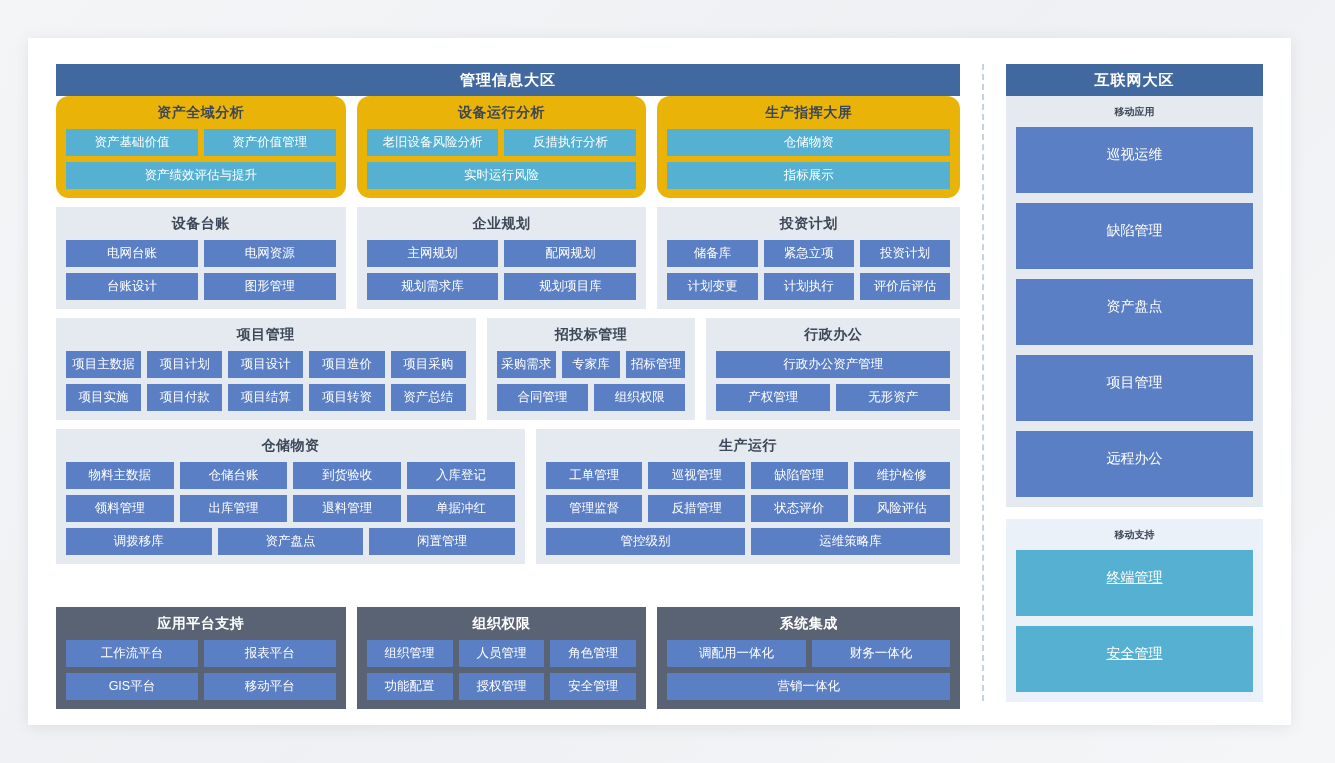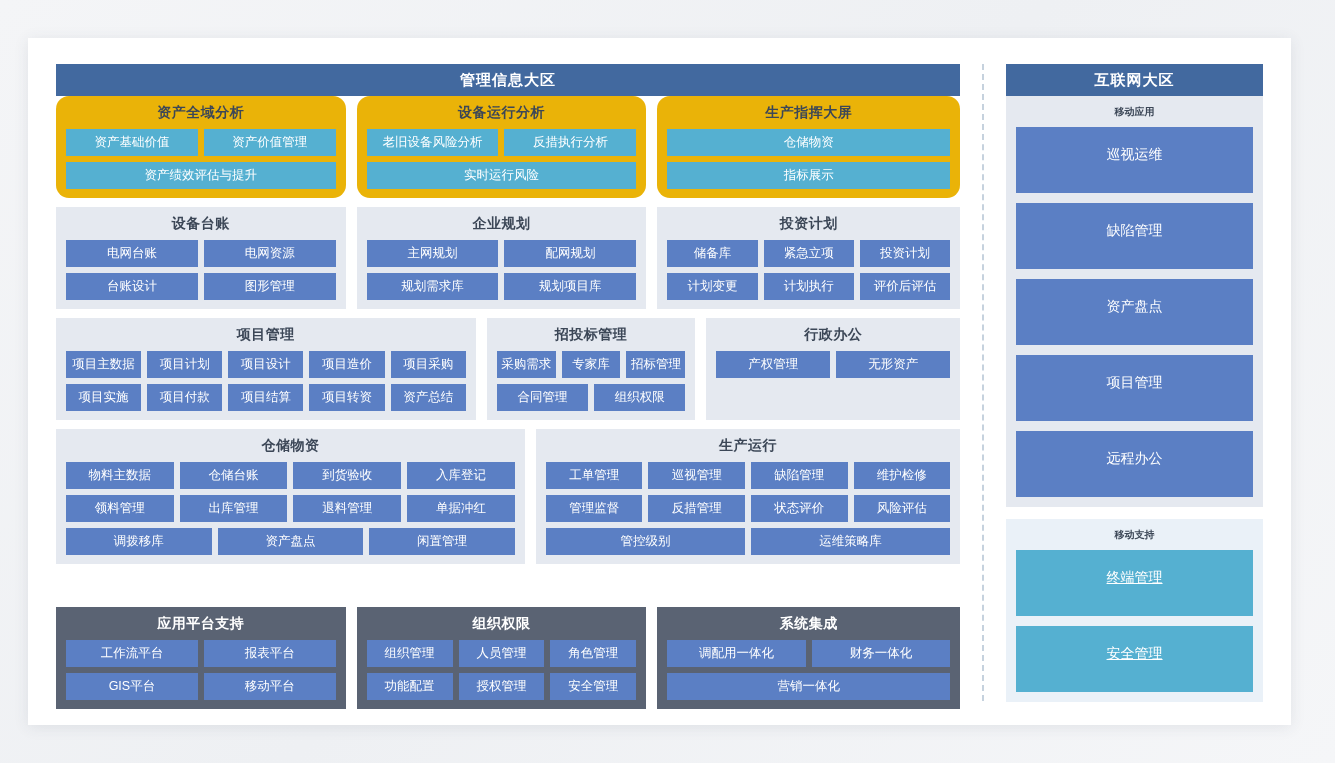--- a/index.html
+++ b/index.html
@@ -55,21 +55,21 @@
     text-align: center;
     font-size: 14px;
     font-weight: bold;
     color: #3c4757;
     margin-bottom: 7px;
     letter-spacing: .5px;
   }
   .group.tone-dark .group-title { color: #ffffff; }
 
   .row { display: flex; gap: 6px; margin-bottom: 6px; }
-  .row:last-child { margin-bottom: 0; justify-content: flex-end; }
+  .row:last-child { margin-bottom: 0; }
 
   .chip {
     flex: 1 1 0;
     min-width: 0;
     text-align: center;
     color: #ffffff;
     font-size: 12.5px;
     line-height: 27px;
     height: 27px;
     white-space: nowrap;
@@ -213,20 +213,23 @@
                 <div class="chip blue">专家库</div>
                 <div class="chip blue">招标管理</div>
               </div>
               <div class="row">
                 <div class="chip blue">合同管理</div>
                 <div class="chip blue">组织权限</div>
               </div>
             </div>
             <div class="group tone-blue" style="flex: 248 1 0px;">
               <div class="group-title">行政办公</div>
+              <div class="row">
+                <div class="chip blue">行政办公资产管理</div>
+              </div>
               <div class="row">
                 <div class="chip blue">产权管理</div>
                 <div class="chip blue">无形资产</div>
               </div>
             </div>
           </div>
           <div class="section-row">
             <div class="group tone-blue" style="flex: 472 1 0px;">
               <div class="group-title">仓储物资</div>
               <div class="row">

